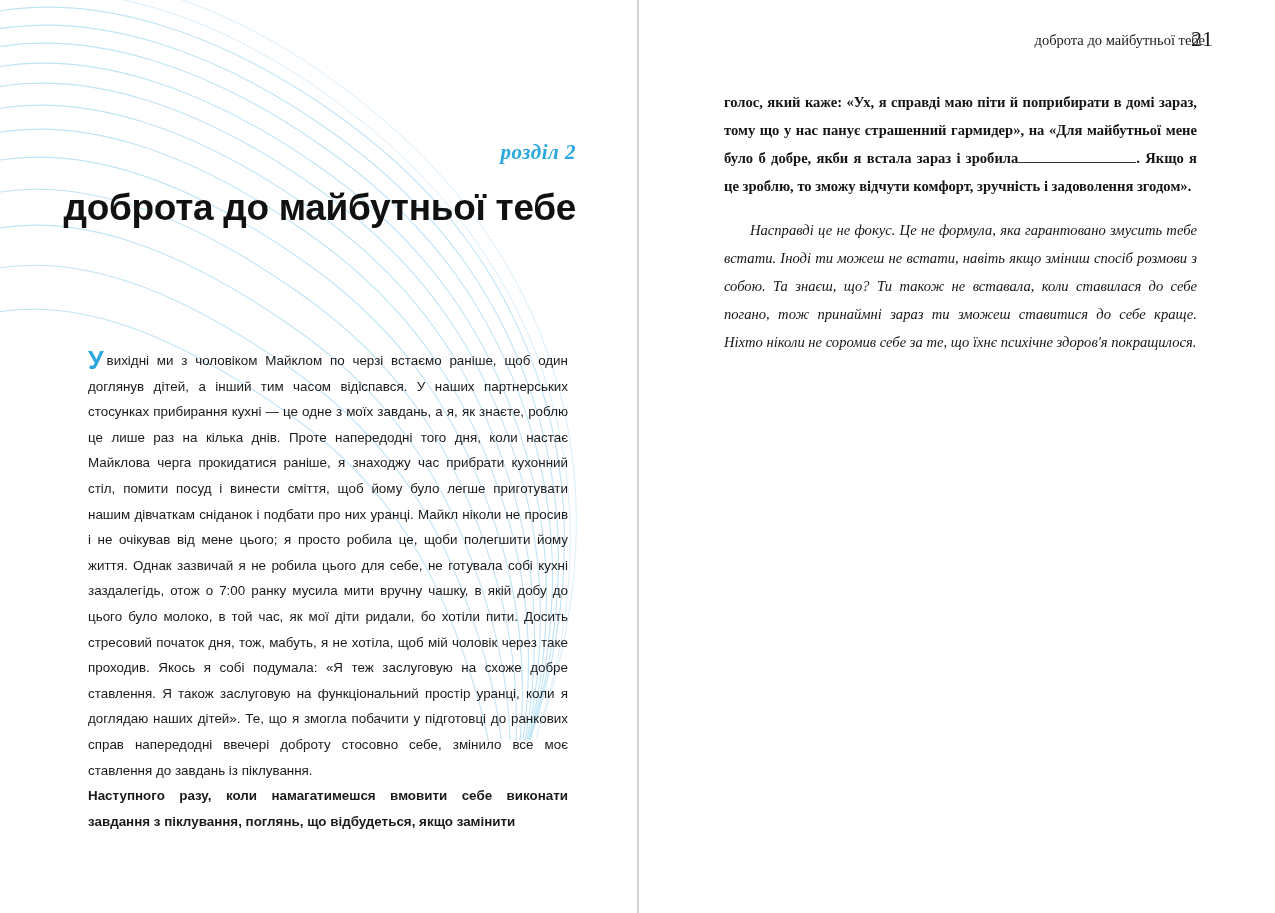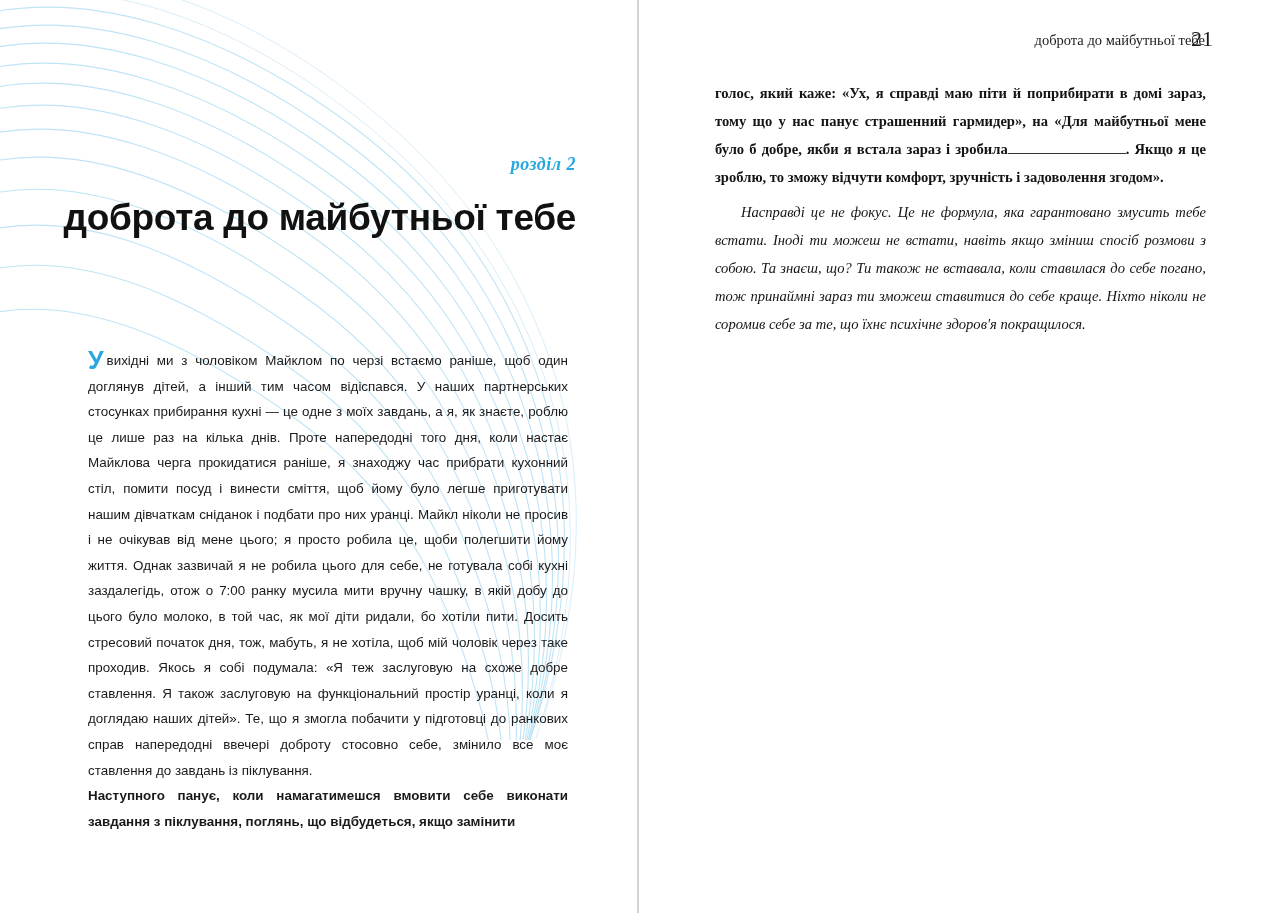--- a/index.html
+++ b/index.html
@@ -43,24 +43,24 @@
     position: absolute;
     left: 60px;
     top: 140px;
     width: 516px;
     text-align: right;
   }
   .chapter-label {
     font-family: "Liberation Serif", serif;
     font-style: italic;
     font-weight: bold;
-    font-size: 18px;
+    font-size: 21px;
     color: #29a7df;
     letter-spacing: 0.5px;
-    margin: 14px 0 22px 0;
+    margin: 0 0 22px 0;
   }
   .chapter-title {
     font-family: "Liberation Sans", sans-serif;
     font-weight: bold;
     font-size: 37px;
     line-height: 1.15;
     color: #111111;
     margin: 0;
     letter-spacing: -0.3px;
   }
@@ -128,21 +128,21 @@
     position: absolute;
     left: 69px;
     top: 72px;
     width: 505px;
     font-family: "Liberation Serif", serif;
     font-size: 14.6px;
     line-height: 28px;
     color: #141414;
     text-align: justify;
   }
-  .body-right p { margin: 7px; }
+  .body-right p { margin: 16px; }
   .cont-bold { font-weight: bold; }
   .blank-rule {
     display: inline-block;
     width: 118px;
     border-bottom: 1px solid #333;
     height: 13px;
     vertical-align: baseline;
   }
   .indent { text-indent: 26px; font-style: italic; }
 </style>
@@ -176,21 +176,21 @@
 
     <div class="chapter-head">
       <p class="chapter-label">розділ 2</p>
       <h1 class="chapter-title">доброта до майбутньої тебе</h1>
     </div>
 
     <div class="body-left">
       <p>
         <span class="dropcap">У</span><span>вихідні ми з чоловіком Майклом по черзі встаємо раніше, щоб один доглянув дітей, а інший тим часом відіспався. У наших партнерських стосунках прибирання кухні — це одне з моїх завдань, а я, як знаєте, роблю це лише раз на кілька днів. Проте напередодні того дня, коли настає Майклова черга прокидатися раніше, я знаходжу час прибрати кухонний стіл, помити посуд і винести сміття, щоб йому було легше приготувати нашим дівчаткам сніданок і подбати про них уранці. Майкл ніколи не просив і не очікував від мене цього; я просто робила це, щоби полегшити йому життя. Однак зазвичай я не робила цього для себе, не готувала собі кухні заздалегідь, отож о 7:00 ранку мусила мити вручну чашку, в якій добу до цього було молоко, в той час, як мої діти ридали, бо хотіли пити. Досить стресовий початок дня, тож, мабуть, я не хотіла, щоб мій чоловік через таке проходив. Якось я собі подумала: «Я теж заслуговую на схоже добре ставлення. Я також заслуговую на функціональний простір уранці, коли я доглядаю наших дітей». Те, що я змогла побачити у підготовці до ранкових справ напередодні ввечері доброту стосовно себе, змінило все моє ставлення до завдань із піклування.</span>
       </p>
-      <p class="lead-bold">Наступного панує, коли намагатимешся вмовити себе виконати завдання з піклування, поглянь, що відбудеться, якщо замінити</p>
+      <p class="lead-bold">Наступного разу, коли намагатимешся вмовити себе виконати завдання з піклування, поглянь, що відбудеться, якщо замінити</p>
     </div>
   </div>
 
   <div class="gutter"></div>
 
   <div class="page-right">
     <div class="running-head">доброта до майбутньої тебе</div>
     <div class="folio">21</div>
 
     <div class="body-right">

